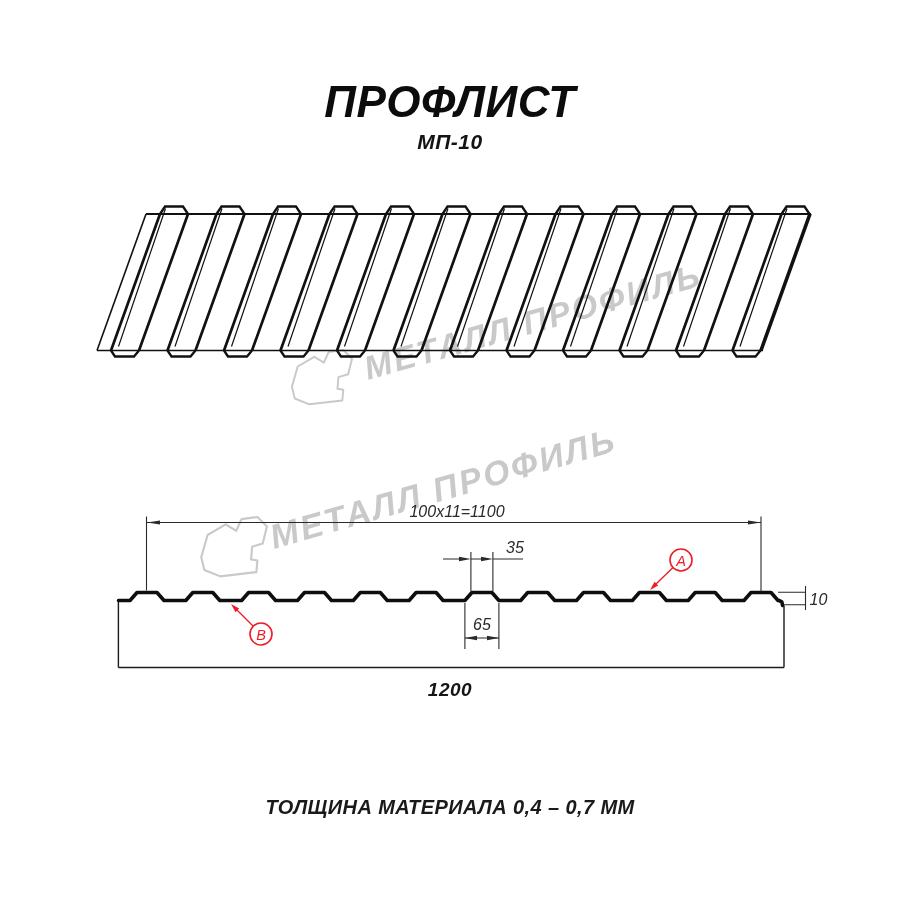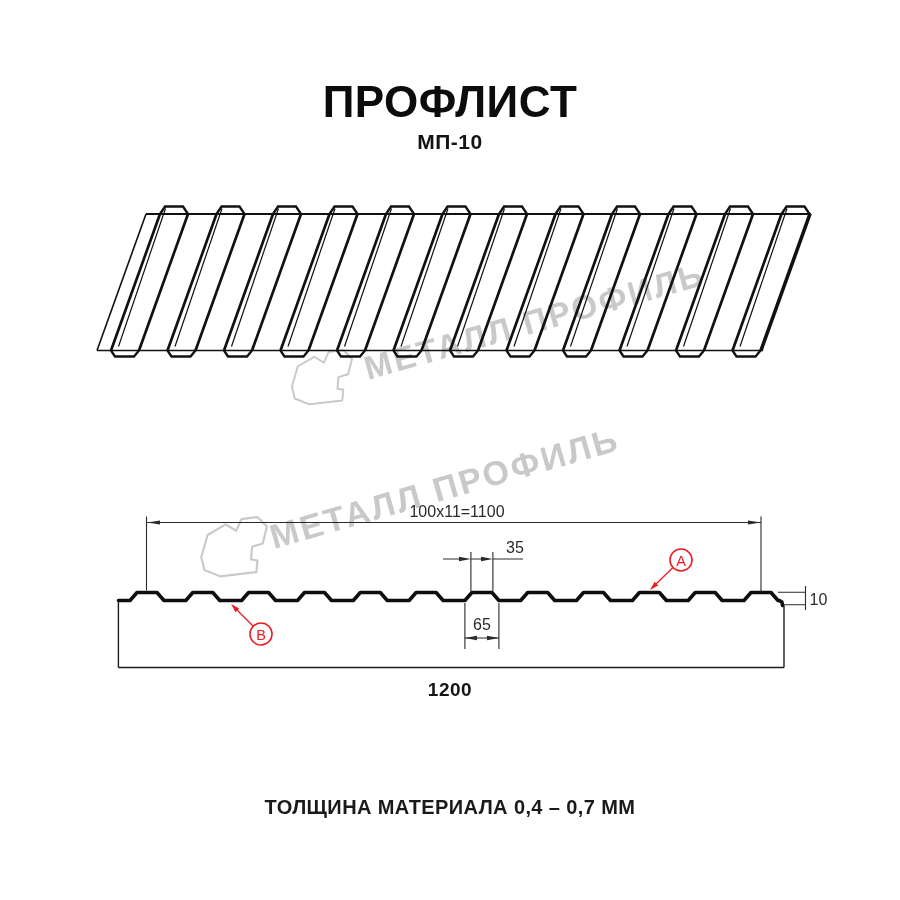--- a/index.html
+++ b/index.html
@@ -1,16 +1,16 @@
 <!DOCTYPE html>
 <html><head>
 <meta charset="utf-8">
 <style>
   html,body{margin:0;padding:0;background:#ffffff;}
-  .page{position:relative;width:900px;height:900px;background:#ffffff;overflow:hidden;}
+  .page{position:relative;width:900px;height:900px;background:#ffffff;overflow:hidden;font-style:italic;}
   svg{display:block;}
   text{font-family:"Liberation Sans",sans-serif;}
   .title{font-size:44px;font-weight:bold;fill:#0c0c0c;letter-spacing:.5px;}
   .subtitle{font-size:21px;font-weight:bold;fill:#141414;letter-spacing:.5px;}
   .footer{font-size:20px;font-weight:bold;fill:#1a1a1a;letter-spacing:.4px;}
   .big-num{font-size:19px;font-weight:bold;fill:#151515;letter-spacing:.5px;}
   .dim-text{font-size:16px;fill:#2a2a2a;}
   .wm-text{font-size:33px;font-weight:bold;fill:#c9c9c9;letter-spacing:2.5px;}
   .wm-logo{stroke:#c9c9c9;stroke-width:2;fill:none;stroke-linejoin:round;}
   .ink{stroke:#111111;fill:none;}

